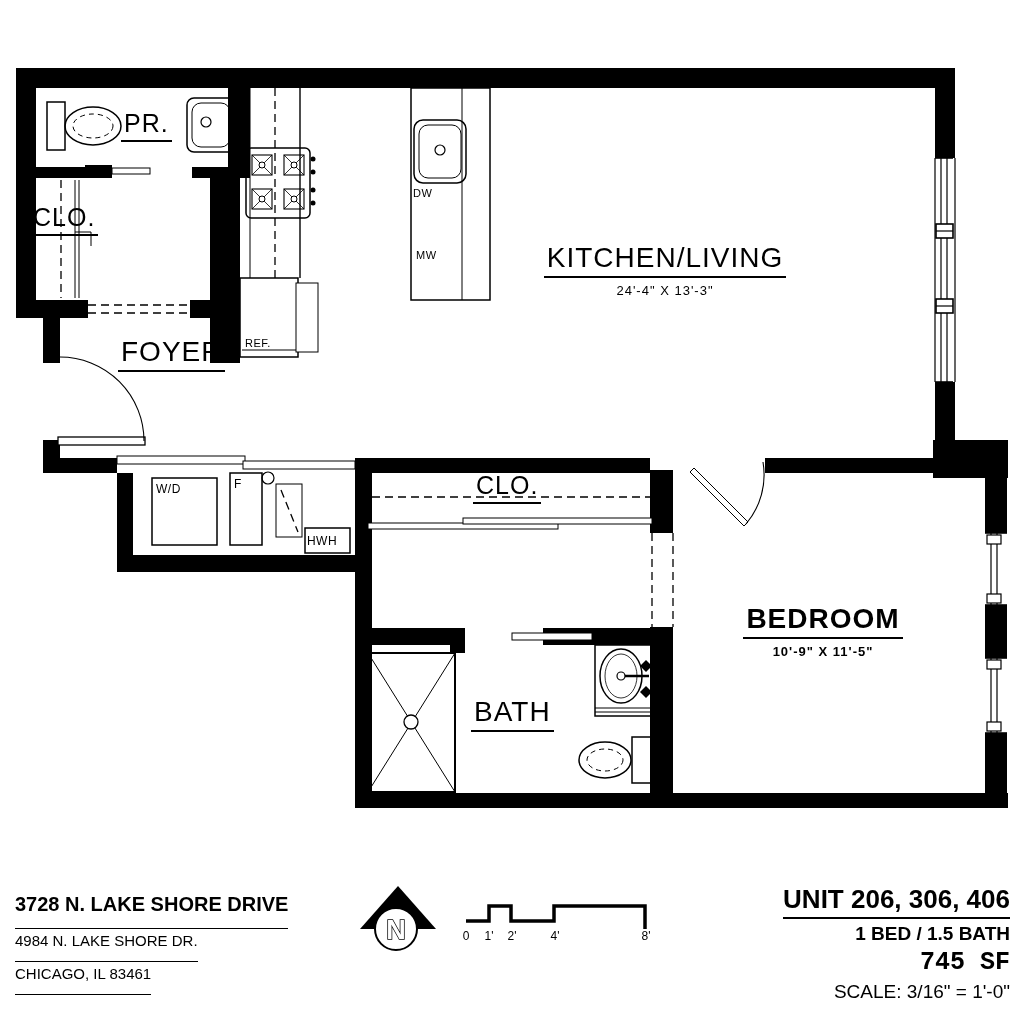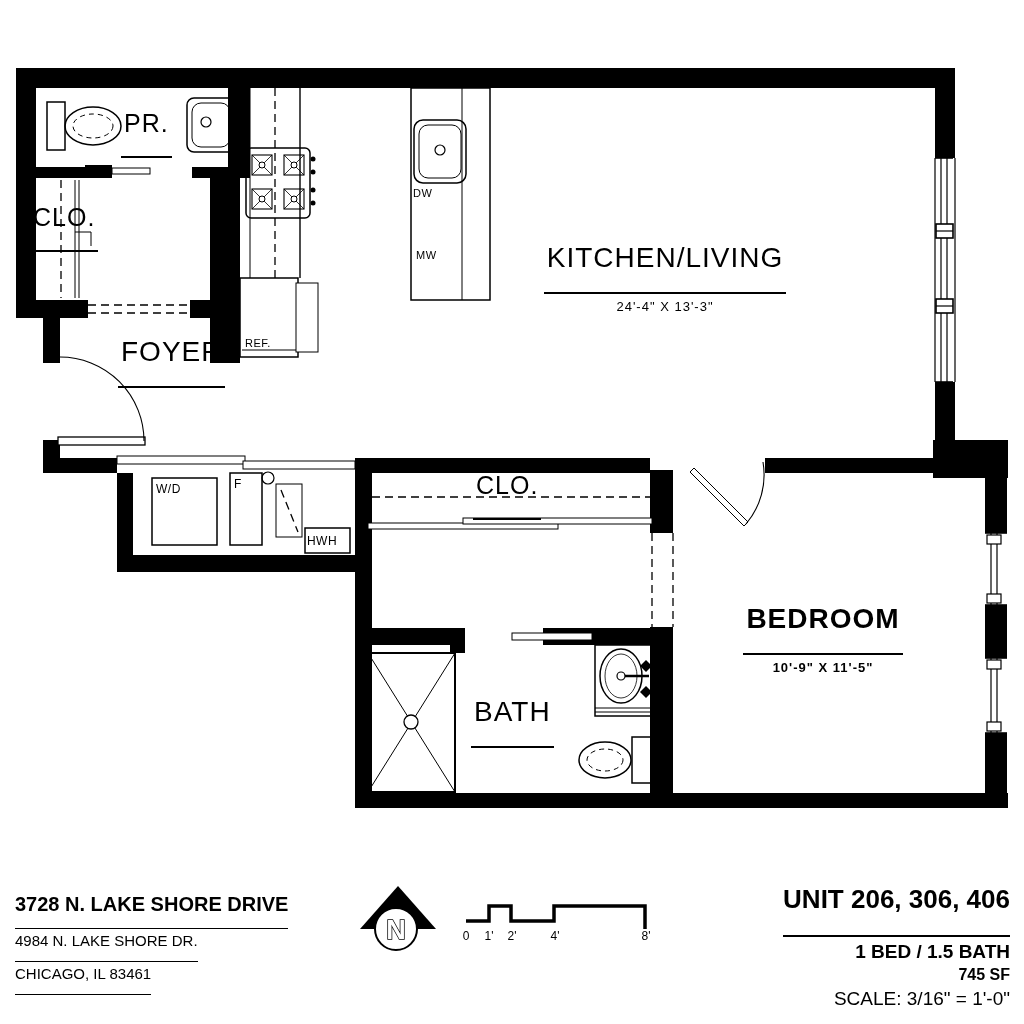--- a/index.html
+++ b/index.html
@@ -1,32 +1,32 @@
 <!DOCTYPE html>
 <html><head>
 <meta charset="utf-8">
 <style>
   html,body{margin:0;padding:0;background:#fff;}
   #page{position:relative;width:1024px;height:1024px;background:#ffffff;
         font-family:"Liberation Sans","DejaVu Sans",sans-serif;color:#000;overflow:hidden;}
   #plan-svg{position:absolute;left:0;top:0;}
   .lbl{position:absolute;color:#000;white-space:nowrap;}
-  .ul{display:inline-block;border-bottom:2px solid #000;padding:0 3px 18px 3px;}
+  .ul{display:inline-block;border-bottom:2px solid #000;padding:0 3px 2px 3px;}
   .room{font-size:25px;letter-spacing:1px;}
   .big{font-size:28px;letter-spacing:1px;}
   .dims{font-size:13px;margin-top:5px;letter-spacing:1px;}
   .appl{font-size:11px;letter-spacing:0.5px;}
   .ctr{text-align:center;}
   .addr-title{font-size:20px;font-weight:bold;letter-spacing:0;}
   .addr-line{font-size:15px;margin-top:3px;}
   .u1{display:inline-block;border-bottom:1.5px solid #000;padding-bottom:12px;}
   #footer-right{position:absolute;right:14px;top:884px;text-align:right;}
-  #footer-right .t1{font-size:26px;font-weight:bold;display:inline-block;border-bottom:2px solid #000;padding-bottom:20px;}
+  #footer-right .t1{font-size:26px;font-weight:bold;display:inline-block;border-bottom:2px solid #000;padding-bottom:2px;}
   #footer-right .t2{font-size:19px;font-weight:bold;margin-top:4px;}
-  #footer-right .t3{font-size:16px;font-weight:bold;margin-top:3px;}
+  #footer-right .t3{font-size:25px;font-weight:bold;margin-top:3px;font-family:Liberation Mono, monospace;}
   #footer-right .t4{font-size:19px;margin-top:4px;}
   .tick{position:absolute;font-size:12px;transform:translateX(-50%);top:929px;}
 </style>
 </head>
 <body>
 
 <div id="page">
 
 <svg id="plan-svg" width="1024" height="1024" viewBox="0 0 1024 1024">
 

